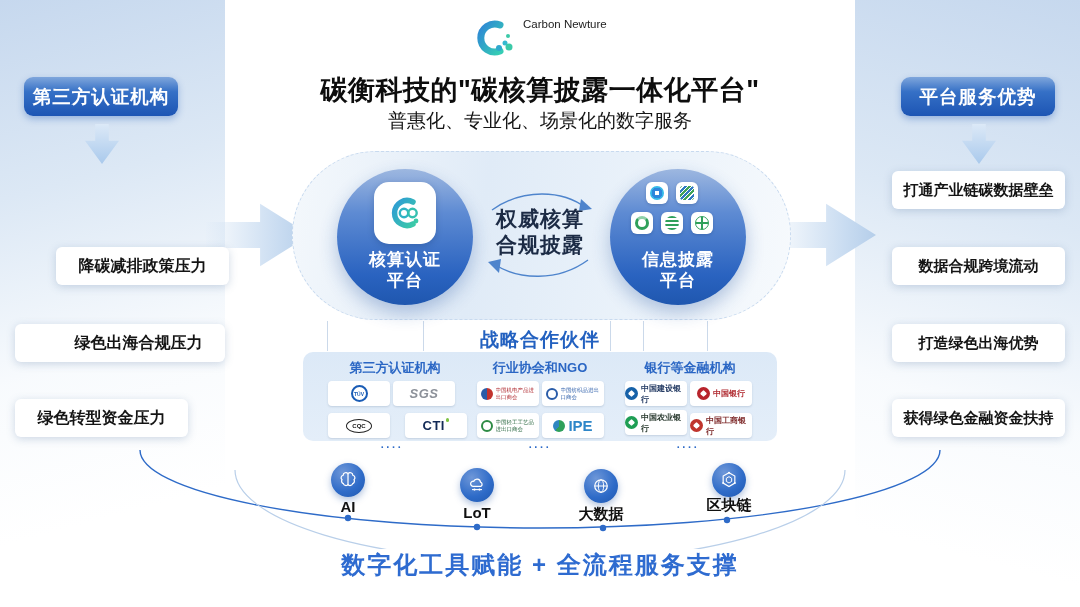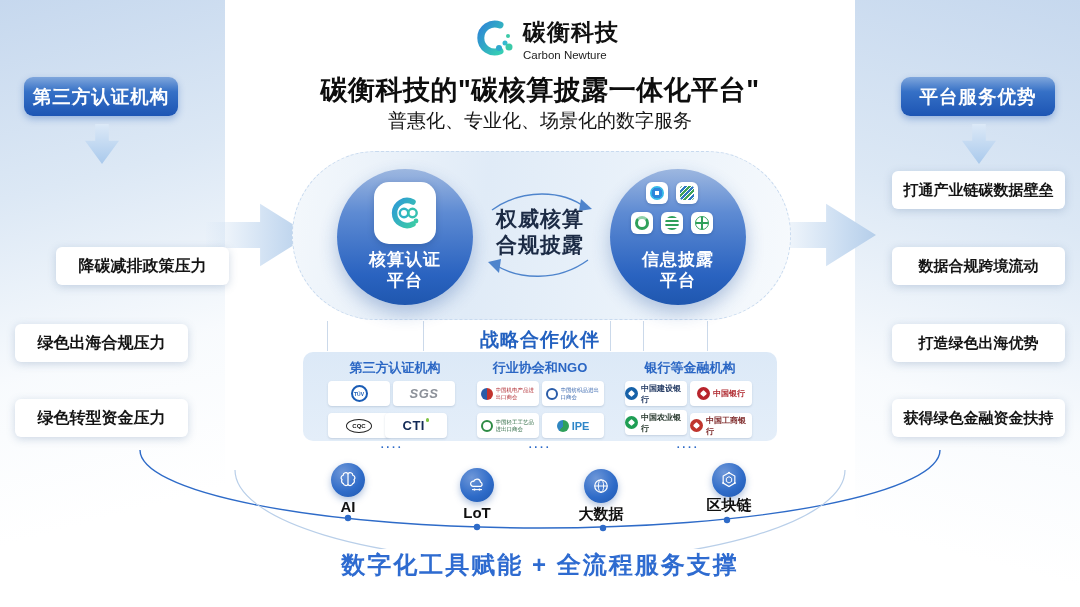--- a/index.html
+++ b/index.html
@@ -80,21 +80,21 @@
     font-size:5px;font-weight:700;display:flex;align-items:center;justify-content:center;box-sizing:border-box;}
   .emblem-cqc{width:26px;height:14px;border:1.5px solid #222;border-radius:50%;font-size:6px;font-weight:700;color:#111;
     display:flex;align-items:center;justify-content:center;box-sizing:border-box;}
   .emblem{width:12px;height:12px;border-radius:50%;flex:0 0 auto;}
   .em-red-blue{background:conic-gradient(#c2332e 0 50%,#2a5ca8 50% 100%);}
   .em-blue{box-sizing:border-box;border:2px solid #2a5ca8;}
   .em-green{box-sizing:border-box;border:2px solid #2e8b45;}
   .em-ipe{background:conic-gradient(#2fa05a 0 60%,#2f86c0 60% 100%);}
   .microtext{font-size:5.5px;line-height:1.1;color:#444;width:40px;max-height:13px;overflow:hidden;}
   .microtext.red{color:#b02a30;} .microtext.blue{color:#2a5ca8;} .microtext.green{color:#23633a;}
-  .logo-ipe{font-weight:800;font-size:11px;color:#2e86c8;}
+  .logo-ipe{font-weight:800;font-size:15px;color:#2e86c8;}
   .emblem-bank{width:13px;height:13px;border-radius:50%;flex:0 0 auto;display:flex;align-items:center;justify-content:center;}
   .emblem-bank::after{content:"";width:5px;height:5px;background:#fff;border-radius:1px;transform:rotate(45deg);}
   .bk-ccb{background:#1661a8;} .bk-boc{background:#b8242c;} .bk-abc{background:#1f9e54;} .bk-icbc{background:#c0342c;}
   .bank-name{font-size:8px;font-weight:700;letter-spacing:0;}
   .bn-ccb{color:#243b63;} .bn-boc{color:#b02a30;} .bn-abc{color:#2a3a2f;} .bn-icbc{color:#7e2a2a;}
   .more-dots{position:absolute;top:441px;width:60px;text-align:center;z-index:2;color:#2e6bc8;font-weight:800;font-size:11px;letter-spacing:2px;}
 
   
   .arcs{position:absolute;left:0;top:0;z-index:1;pointer-events:none;}
   .tech-circle{position:absolute;width:34px;height:34px;border-radius:50%;z-index:3;
@@ -129,32 +129,31 @@
             <stop offset="1" stop-color="#35cdb4"></stop>
       </linearGradient>
         </defs>
       <path d="M 30 8 A 14 14 0 1 0 30 34" stroke="url(#bg1)" stroke-width="7" fill="none" stroke-linecap="round"></path>
       <circle cx="29" cy="31" r="3" fill="#2fa8ce"></circle>
       <circle cx="35" cy="26" r="2.5" fill="#35b9d0"></circle>
       <circle cx="38" cy="19" r="2" fill="#3bc9a8"></circle>
       <circle cx="39" cy="30" r="3.5" fill="#3bc9a8"></circle>
     </svg>
     <div class="brand-text">
-      <div class="cn">碳衡科技</div>
       <div class="en">Carbon Newture</div>
     </div>
   </div>
 
   <div class="title">碳衡科技的"碳核算披露一体化平台"</div>
   <div class="subtitle">普惠化、专业化、场景化的数字服务</div>
 
   <div class="pill-header" style="left:24px;top:77px;">第三方认证机构</div>
   <div class="down-arrow" style="left:85px;top:124px;"></div>
   <div class="item-box" style="left:15px;top:247px;margin-left:41px;">降碳减排政策压力</div>
-  <div class="item-box" style="left:15px;top:324px;">绿色出海合规压力</div>
+  <div class="item-box" style="left:15px;top:324px;padding-left:37px;">绿色出海合规压力</div>
   <div class="item-box" style="left:15px;top:399px;">绿色转型资金压力</div>
 
   <div class="pill-header" style="left:901px;top:77px;">平台服务优势</div>
   <div class="down-arrow" style="left:962px;top:124px;"></div>
   <div class="item-box r" style="left:892px;top:171px;">打通产业链碳数据壁垒</div>
   <div class="item-box r" style="left:892px;top:247px;">数据合规跨境流动</div>
   <div class="item-box r" style="left:892px;top:324px;">打造绿色出海优势</div>
   <div class="item-box r" style="left:892px;top:399px;">获得绿色金融资金扶持</div>
 
   <div class="flow-arrow" style="left:206px;top:197px;"></div>
@@ -226,21 +225,21 @@
 
     <div class="tile" style="left:25px;top:29px;">
         <span class="emblem-tuv">TÜV</span>
       </div>
     <div class="tile" style="left:90px;top:29px;">
         <span class="logo-sgs">SGS</span>
       </div>
     <div class="tile" style="left:25px;top:61px;">
         <span class="emblem-cqc">CQC</span>
       </div>
-    <div class="tile" style="left:82px;top:61px;">
+    <div class="tile" style="left:102px;top:61px;">
         <span class="logo-cti">CTI</span>
       </div>
 
     <div class="tile" style="left:174px;top:29px;">
       <span class="emblem em-red-blue"></span>
       <span class="microtext red">中国机电产品进出口商会</span>
     </div>
     <div class="tile" style="left:239px;top:29px;">
       <span class="emblem em-blue"></span>
       <span class="microtext blue">中国纺织品进出口商会</span>

